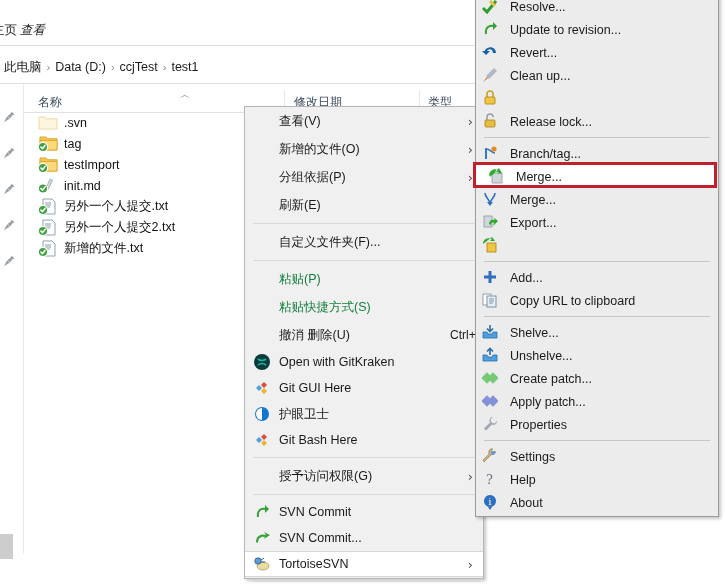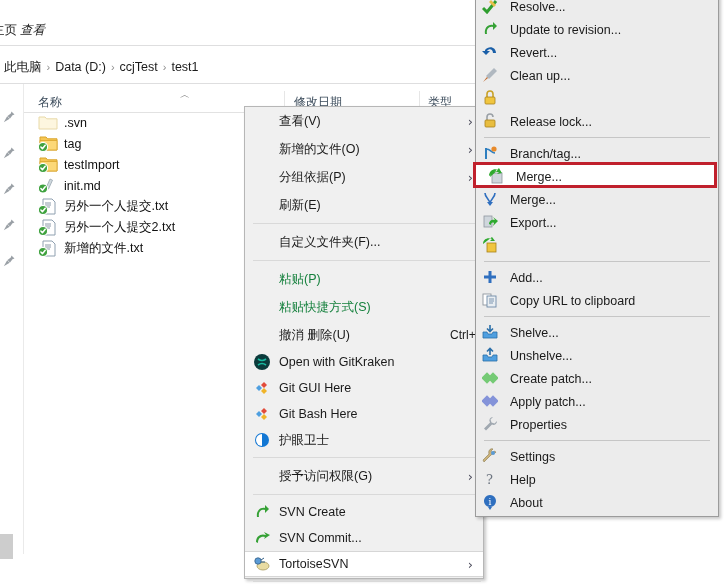--- a/index.html
+++ b/index.html
@@ -320,55 +320,55 @@
         <path d="M8 6 L11 3 L14 6 L11 9 Z" fill="#e24b3a"></path>
         <path d="M8 12 L11 9 L14 12 L11 15 Z" fill="#f0b429"></path>
       </svg>
     </span>
     <span class="mi-label">Git GUI Here</span>
   </div>
 
   <div class="mi">
     <span class="mi-icon">
       <svg width="18" height="18" viewBox="0 0 18 18">
+          <circle cx="9" cy="9" r="7" fill="#1277d4"></circle>
+          <path d="M9 3 a6 6 0 0 0 0 12 Z" fill="#ffffff"></path>
+        </svg>
+    </span>
+    <span class="mi-label">护眼卫士</span>
+  </div>
+
+  <div class="mi">
+    <span class="mi-icon">
+      <svg width="18" height="18" viewBox="0 0 18 18">
         <path d="M3 9 L6 6 L9 9 L6 12 Z" fill="#4f9fe0"></path>
         <path d="M8 6 L11 3 L14 6 L11 9 Z" fill="#e24b3a"></path>
         <path d="M8 12 L11 9 L14 12 L11 15 Z" fill="#f0b429"></path>
       </svg>
     </span>
     <span class="mi-label">Git Bash Here</span>
   </div>
 
-  <div class="mi">
-    <span class="mi-icon">
-      <svg width="18" height="18" viewBox="0 0 18 18">
-          <circle cx="9" cy="9" r="7" fill="#1277d4"></circle>
-          <path d="M9 3 a6 6 0 0 0 0 12 Z" fill="#ffffff"></path>
-        </svg>
-    </span>
-    <span class="mi-label">护眼卫士</span>
-  </div>
-
   <div class="msep"></div>
 
   <div class="mi tall">
     <span class="mi-icon"></span>
     <span class="mi-label">授予访问权限(G)</span>
     <span class="mi-arrow">›</span>
   </div>
 
   <div class="msep"></div>
 
   <div class="mi">
     <span class="mi-icon">
       <svg width="18" height="18" viewBox="0 0 18 18">
           <path d="M4 14 C3 8 7 4 12 5 L12 2 L16 6 L12 10 L12 7 C8 6 5 9 6 14 Z" fill="#35a135"></path>
         </svg>
     </span>
-    <span class="mi-label">SVN Create</span>
+    <span class="mi-label">SVN Commit</span>
   </div>
 
   <div class="mi">
     <span class="mi-icon">
       <svg width="18" height="18" viewBox="0 0 18 18">
           <path d="M3 13 C3 7 8 4 13 6 L11 3 L17 6 L11 10 L12 8 C8 7 5 9 5 14 Z" fill="#35a135"></path>
         </svg>
     </span>
     <span class="mi-label">SVN Commit...</span>
   </div>

